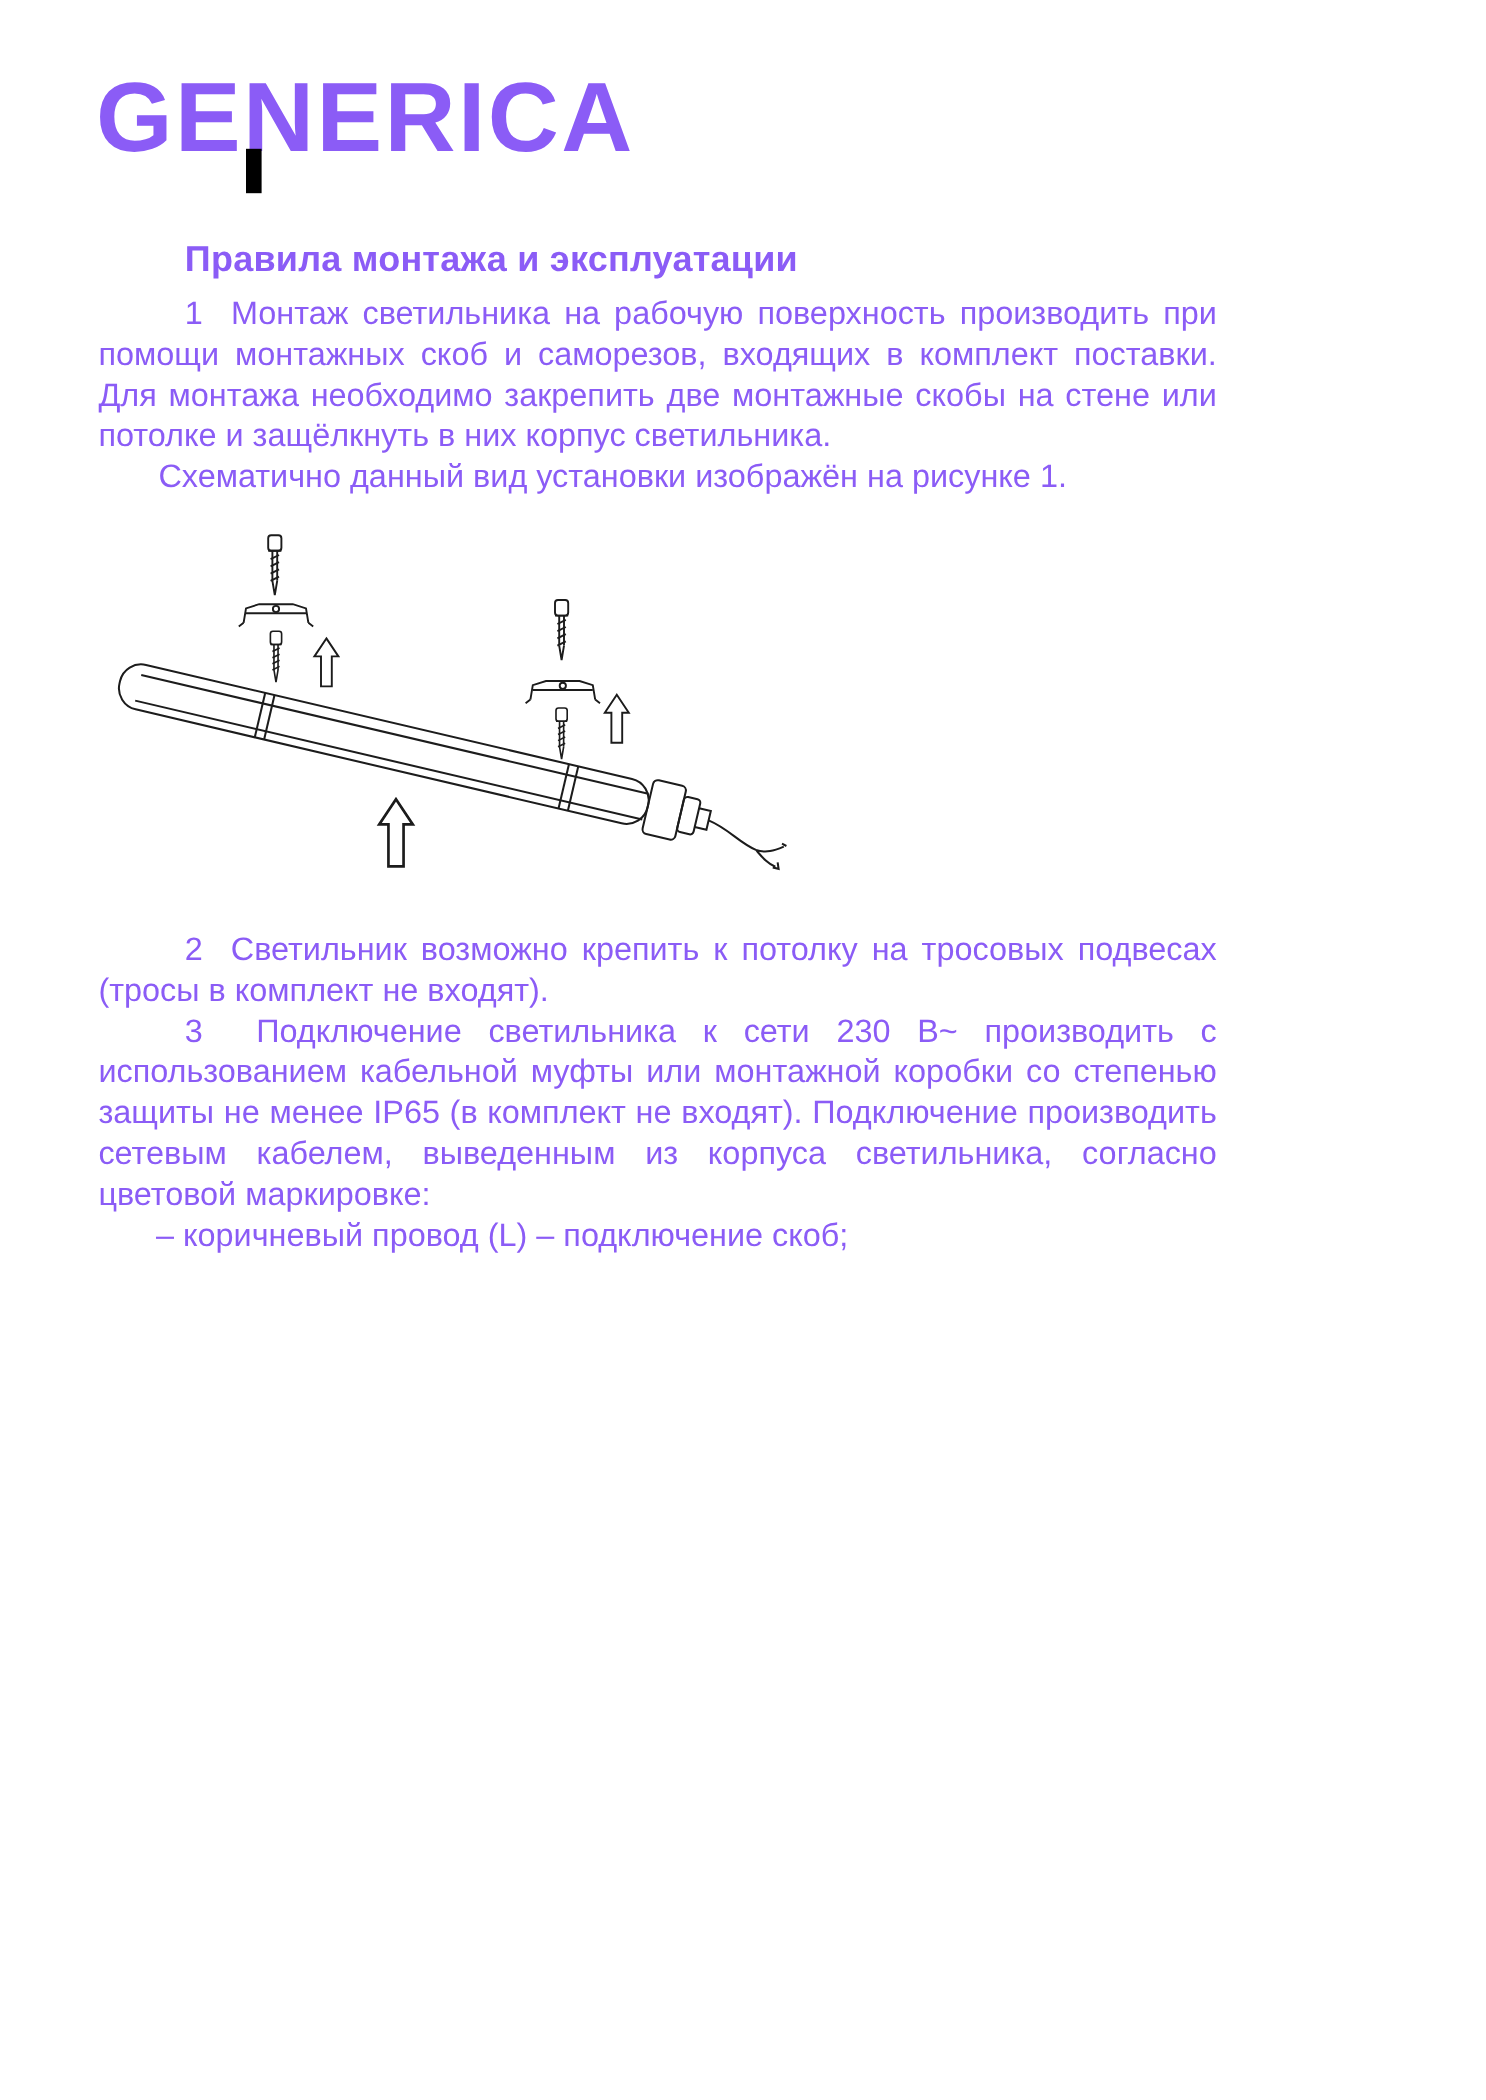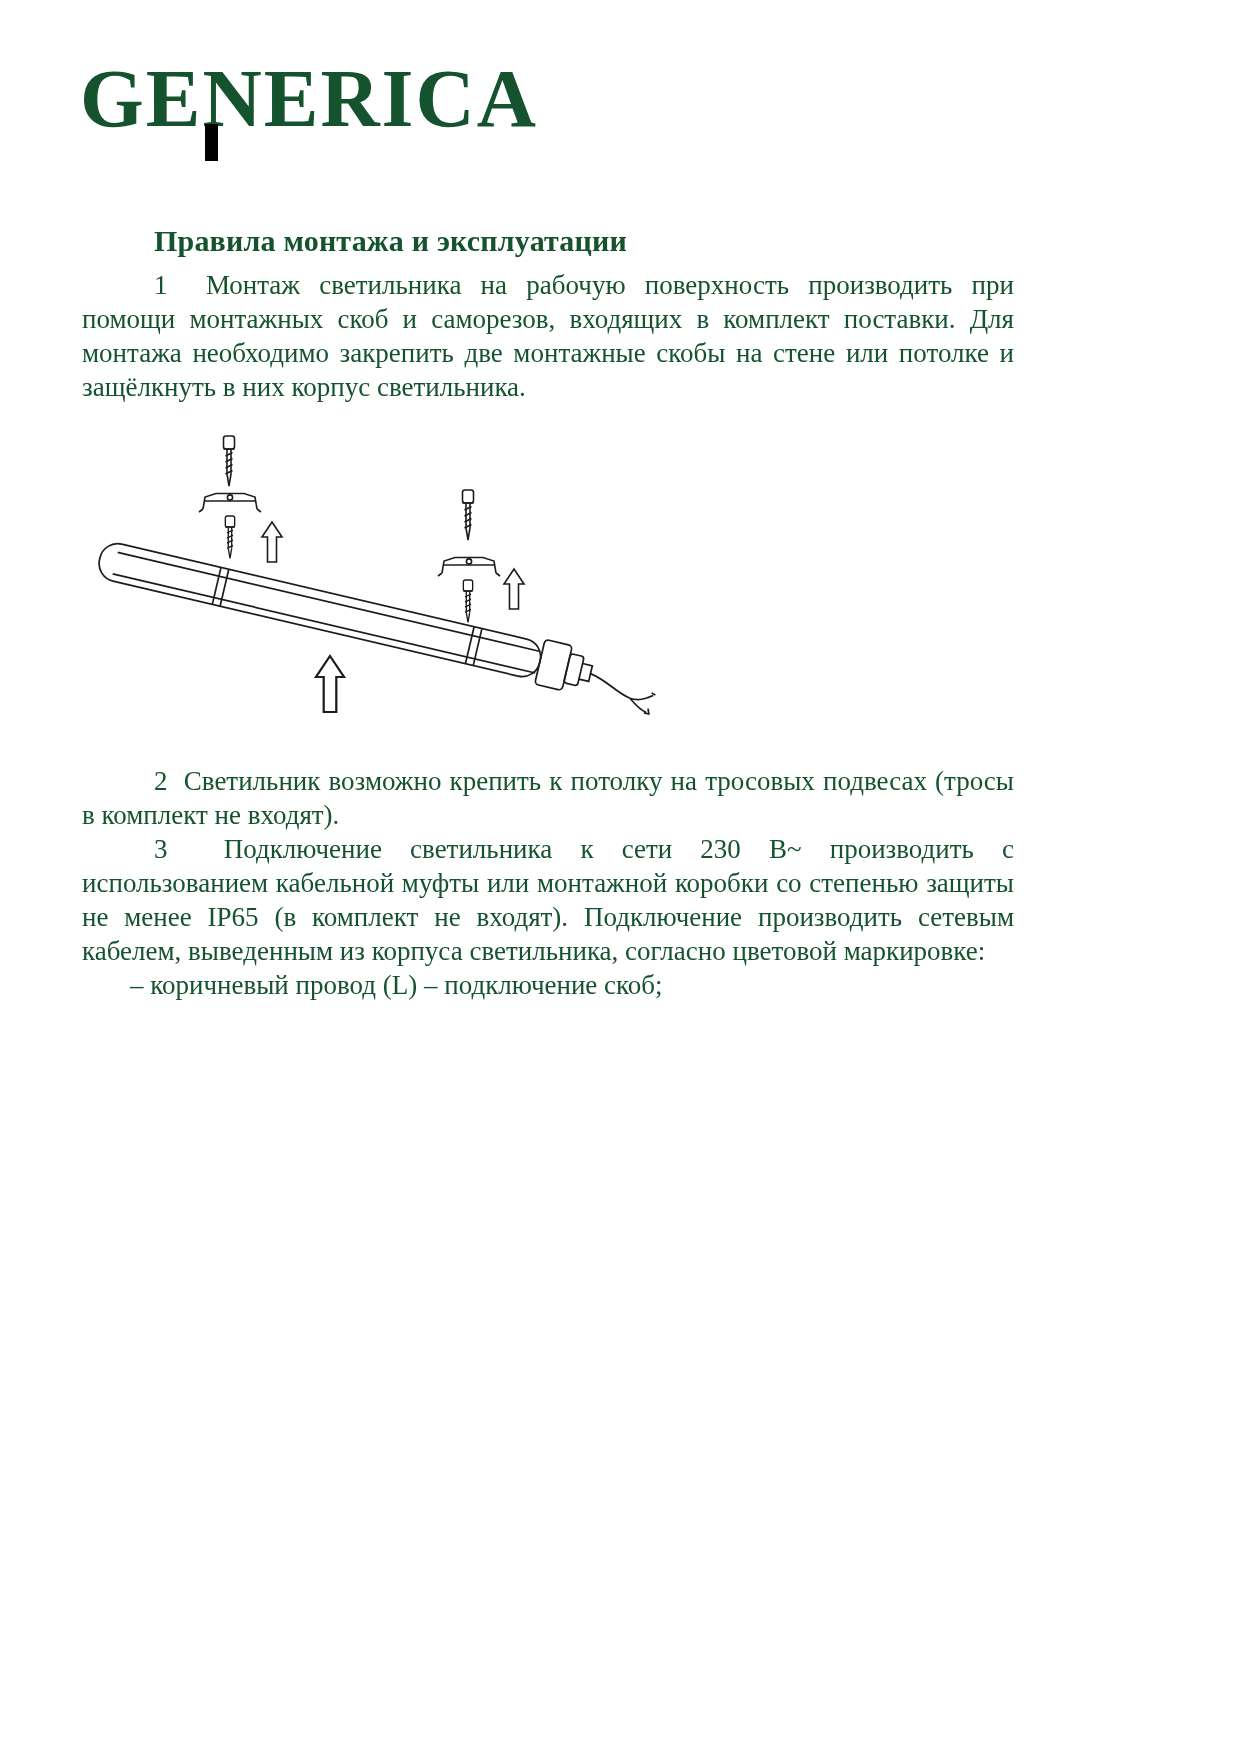--- a/index.html
+++ b/index.html
@@ -2,22 +2,22 @@
 <html><head>
 <meta charset="utf-8">
 <style>
   * { margin:0; padding:0; box-sizing:border-box; }
   html,body { background:#e8e8e8; }
   .page {
     position:relative;
     width:1238px; height:1750px;
     background:#ffffff;
     margin:0 auto;
-    font-family:Liberation Serif, serif;
-    color:#14532d;
+    font-family:Liberation Sans, sans-serif;
+    color:#8b5cf6;
     overflow:hidden;
   }
   .logo {
     position:absolute; left:80px; top:58px;
     font-size:82px; font-weight:800; letter-spacing:2px;
     line-height:1; white-space:nowrap;
   }
   .logo-n { position:relative; display:inline-block; }
   .logo-n::after {
     content:""; position:absolute;
@@ -26,21 +26,20 @@
     background:#000;
   }
   .content {
     position:absolute; left:82px; top:200px; width:932px;
     font-size:27px; line-height:34px;
   }
   .heading {
     font-size:30px; font-weight:bold;
     padding-left:72px; margin-bottom:10px;
     letter-spacing:0.2px;
-    margin-top:24px;
   }
   .para { text-align:justify; text-indent:72px; }
   .para-note { text-indent:50px; }
   .figure-wrap { margin-top:24px; width:640px; height:320px; }
   .figure-caption { font-size:26px; margin-top:2px; }
   .para-2 { margin-top:16px; }
   .bullets { padding-left:48px; }
   svg { display:block; }
 </style>
 </head>
@@ -51,20 +50,21 @@
   <div class="logo">
     <span>GE</span><span class="logo-n">N</span><span>ERICA</span>
   </div>
 
   <div class="content">
 
     <div class="heading">Правила монтажа и эксплуатации</div>
 
     <p class="para">1&nbsp;&nbsp;Монтаж светильника на рабочую поверхность производить при помощи монтажных скоб и саморезов, входящих в комплект поставки. Для монтажа необходимо закрепить две монтажные скобы на стене или потолке и защёлкнуть в них корпус светильника.</p>
 
+    <p class="para para-note">Схематично данный вид установки изображён на рисунке 1.</p>
 
     <div class="figure-wrap">
       <svg viewBox="0 0 640 320" width="640" height="320">
         <defs>
           <g id="screw" stroke="#1c1c1c" fill="none" stroke-width="1.6">
             <rect x="-5.5" y="0" width="11" height="13" rx="2.5"></rect>
             <line x1="-5.5" y1="13" x2="5.5" y2="13"></line>
             <line x1="-2" y1="13" x2="-2" y2="38"></line>
             <line x1="2" y1="13" x2="2" y2="38"></line>
             <path d="M-2 38 L0 50 L2 38"></path>

